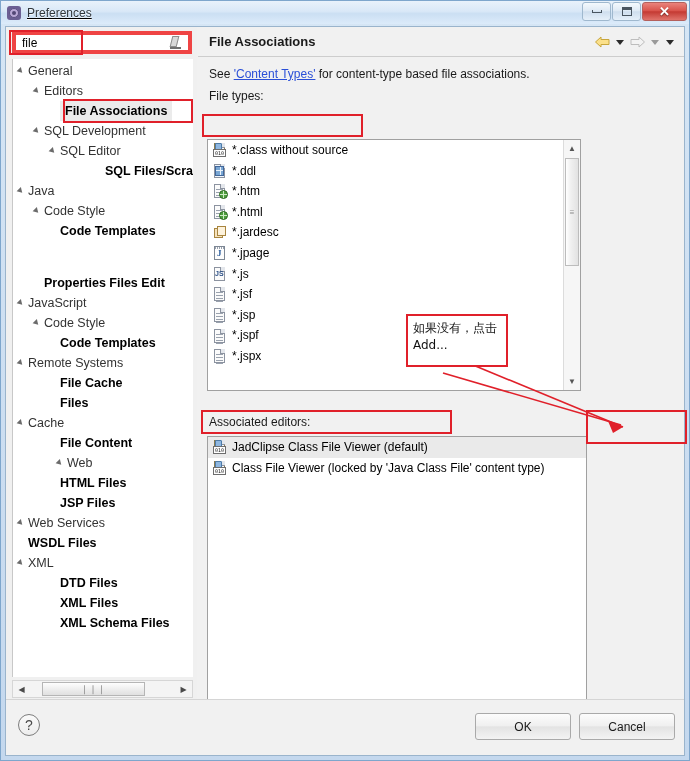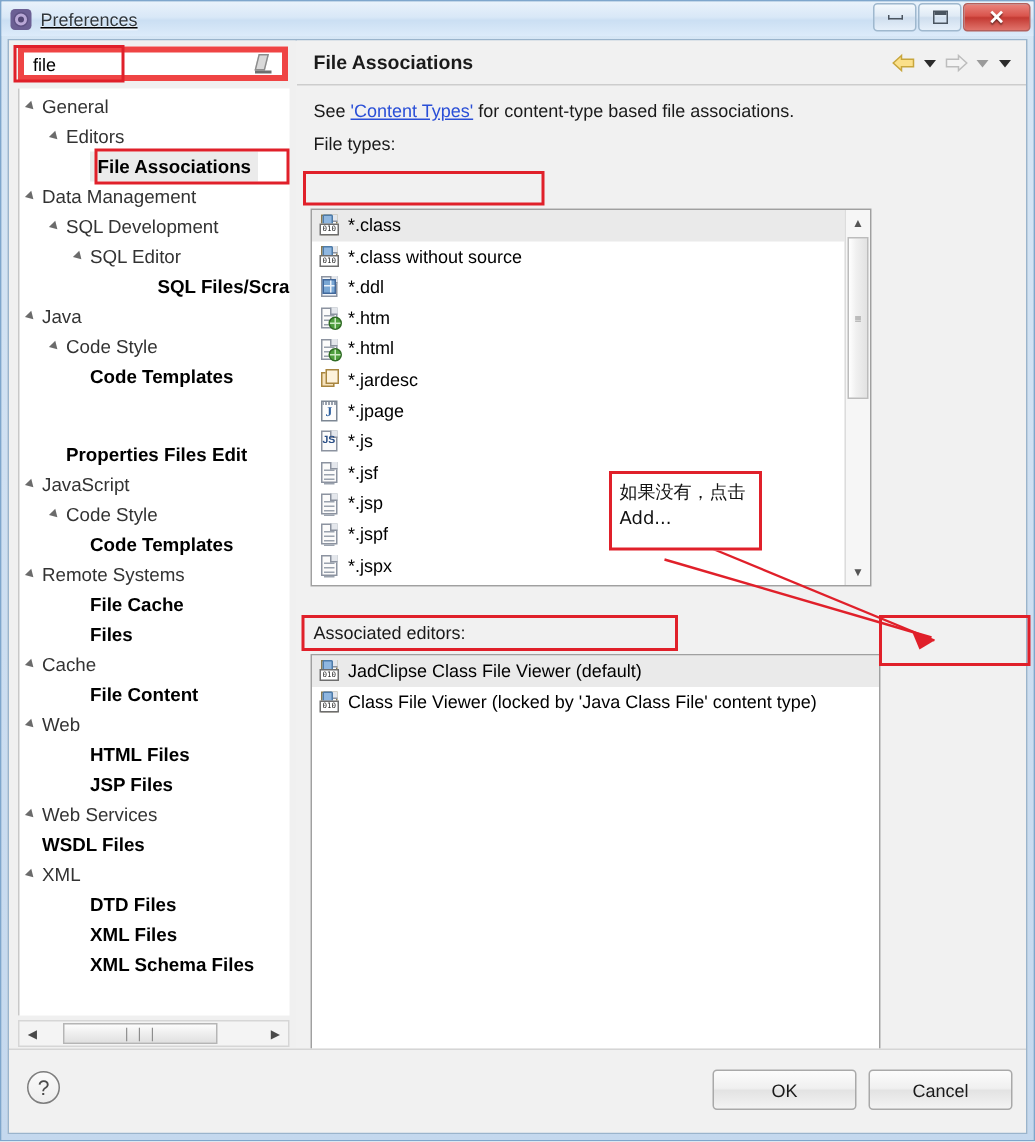--- a/index.html
+++ b/index.html
@@ -441,37 +441,36 @@
             <div class="b1"></div>
               <div class="b2"></div>
           </div>
         </div>
       </div>
 
       <div class="tree" id="tree">
           <div class="tnode" style="padding-left: 4px;"><span class="arrow"></span><span class="lbl">General</span></div>
           <div class="tnode" style="padding-left: 20px;"><span class="arrow"></span><span class="lbl">Editors</span></div>
           <div class="tnode leaf sel" style="padding-left: 36px;"><span class="arrow" style="visibility: hidden;"></span><span class="lbl">File Associations</span></div>
-          <div class="tnode" style="padding-left: 4px;"><span class="arrow"></span><span class="lbl">Data Management</span></div>
           <div class="tnode" style="padding-left: 20px;"><span class="arrow"></span><span class="lbl">SQL Development</span></div>
           <div class="tnode" style="padding-left: 36px;"><span class="arrow"></span><span class="lbl">SQL Editor</span></div>
           <div class="tnode leaf" style="padding-left: 52px; text-align: right;"><span class="arrow" style="visibility: hidden;"></span><span class="lbl">SQL Files/Scra</span></div>
           <div class="tnode" style="padding-left: 4px;"><span class="arrow"></span><span class="lbl">Java</span></div>
           <div class="tnode" style="padding-left: 20px;"><span class="arrow"></span><span class="lbl">Code Style</span></div>
           <div class="tnode leaf" style="padding-left: 36px;"><span class="arrow" style="visibility: hidden;"></span><span class="lbl">Code Templates</span></div>
           <div class="tnode leaf" style="padding-left: 20px; margin-top: 32px;"><span class="arrow" style="visibility: hidden;"></span><span class="lbl">Properties Files Edit</span></div>
           <div class="tnode" style="padding-left: 4px;"><span class="arrow"></span><span class="lbl">JavaScript</span></div>
           <div class="tnode" style="padding-left: 20px;"><span class="arrow"></span><span class="lbl">Code Style</span></div>
           <div class="tnode leaf" style="padding-left: 36px;"><span class="arrow" style="visibility: hidden;"></span><span class="lbl">Code Templates</span></div>
           <div class="tnode" style="padding-left: 4px;"><span class="arrow"></span><span class="lbl">Remote Systems</span></div>
           <div class="tnode leaf" style="padding-left: 36px;"><span class="arrow" style="visibility: hidden;"></span><span class="lbl">File Cache</span></div>
           <div class="tnode leaf" style="padding-left: 36px;"><span class="arrow" style="visibility: hidden;"></span><span class="lbl">Files</span></div>
           <div class="tnode" style="padding-left: 4px;"><span class="arrow"></span><span class="lbl">Cache</span></div>
           <div class="tnode leaf" style="padding-left: 36px;"><span class="arrow" style="visibility: hidden;"></span><span class="lbl">File Content</span></div>
-          <div class="tnode" style="padding-left: 4px;"><span class="arrow"></span><span class="lbl">Web</span></div>
+          <div class="tnode" style="padding-left: 15px; margin-left: 28px;"><span class="arrow"></span><span class="lbl">Web</span></div>
           <div class="tnode leaf" style="padding-left: 36px;"><span class="arrow" style="visibility: hidden;"></span><span class="lbl">HTML Files</span></div>
           <div class="tnode leaf" style="padding-left: 36px;"><span class="arrow" style="visibility: hidden;"></span><span class="lbl">JSP Files</span></div>
           <div class="tnode" style="padding-left: 4px;"><span class="arrow"></span><span class="lbl">Web Services</span></div>
           <div class="tnode leaf" style=""><span class="arrow" style="visibility: hidden;"></span><span class="lbl">WSDL Files</span></div>
           <div class="tnode" style="padding-left: 4px;"><span class="arrow"></span><span class="lbl">XML</span></div>
           <div class="tnode leaf" style="padding-left: 36px;"><span class="arrow" style="visibility: hidden;"></span><span class="lbl">DTD Files</span></div>
           <div class="tnode leaf" style="padding-left: 36px;"><span class="arrow" style="visibility: hidden;"></span><span class="lbl">XML Files</span></div>
           <div class="tnode leaf" style="padding-left: 36px;"><span class="arrow" style="visibility: hidden;"></span><span class="lbl">XML Schema Files</span></div>
         </div>
 
@@ -510,28 +509,20 @@
       <div class="rp-content">
 
         <div class="see-line">
           <span>See </span><a href="#">'Content Types'</a><span> for content-type based file associations.</span>
         </div>
 
         <div class="lbl-filetypes">File types:</div>
 
         <div class="listbox" id="filetypes-list">
           <div id="ft-rows" style="position:absolute;left:0;top:0;right:17px;">
-              <div class="lrow sel">
-                <span class="fic class">
-                  <span class="sheet"></span>
-                  <span class="jhead"></span>
-                  <span class="bin">010</span>
-                </span>
-                <span>*.class</span>
-              </div>
               <div class="lrow">
                 <span class="fic class">
                   <span class="sheet"></span>
                   <span class="jhead"></span>
                   <span class="bin">010</span>
                 </span>
                 <span>*.class without source</span>
               </div>
               <div class="lrow">
                 <span class="fic ddl">

